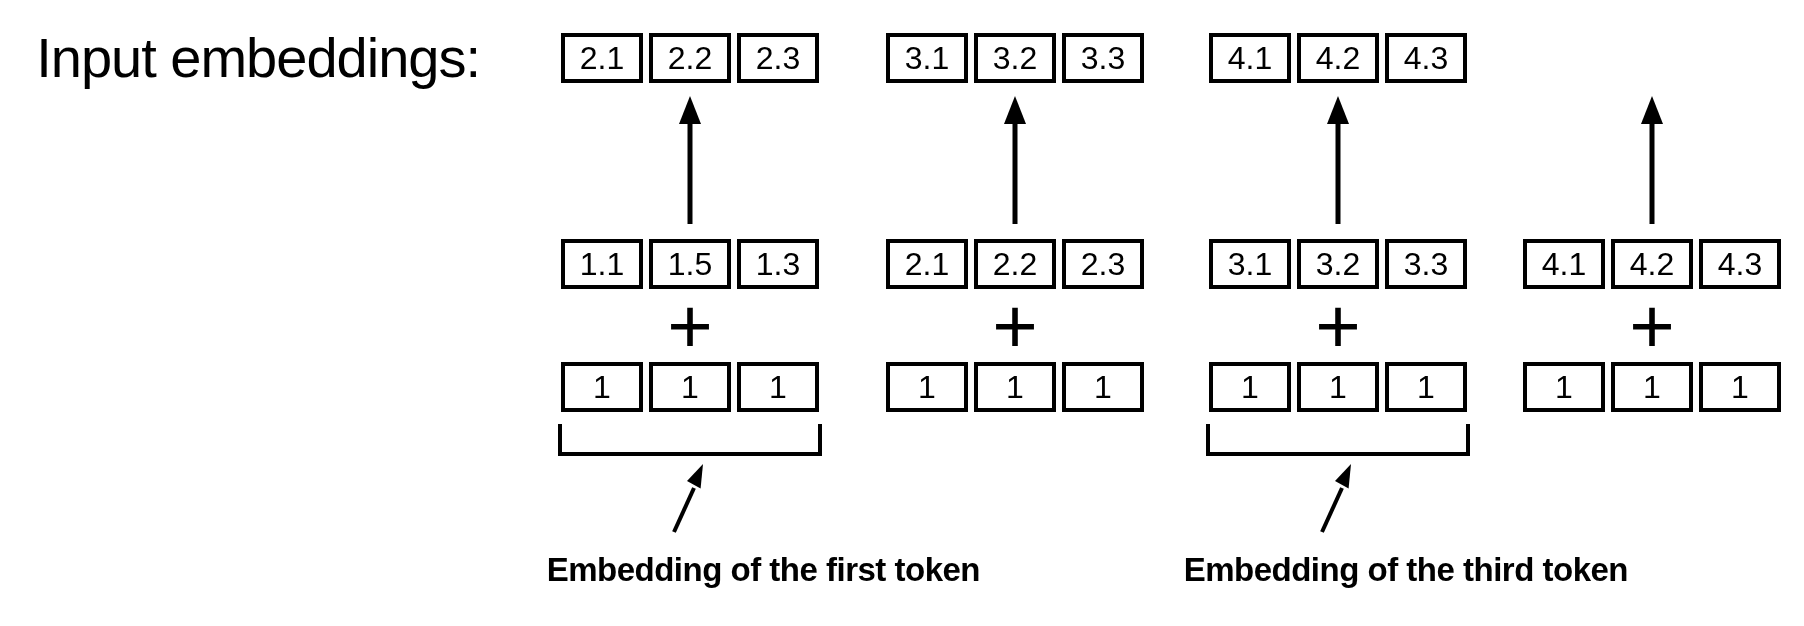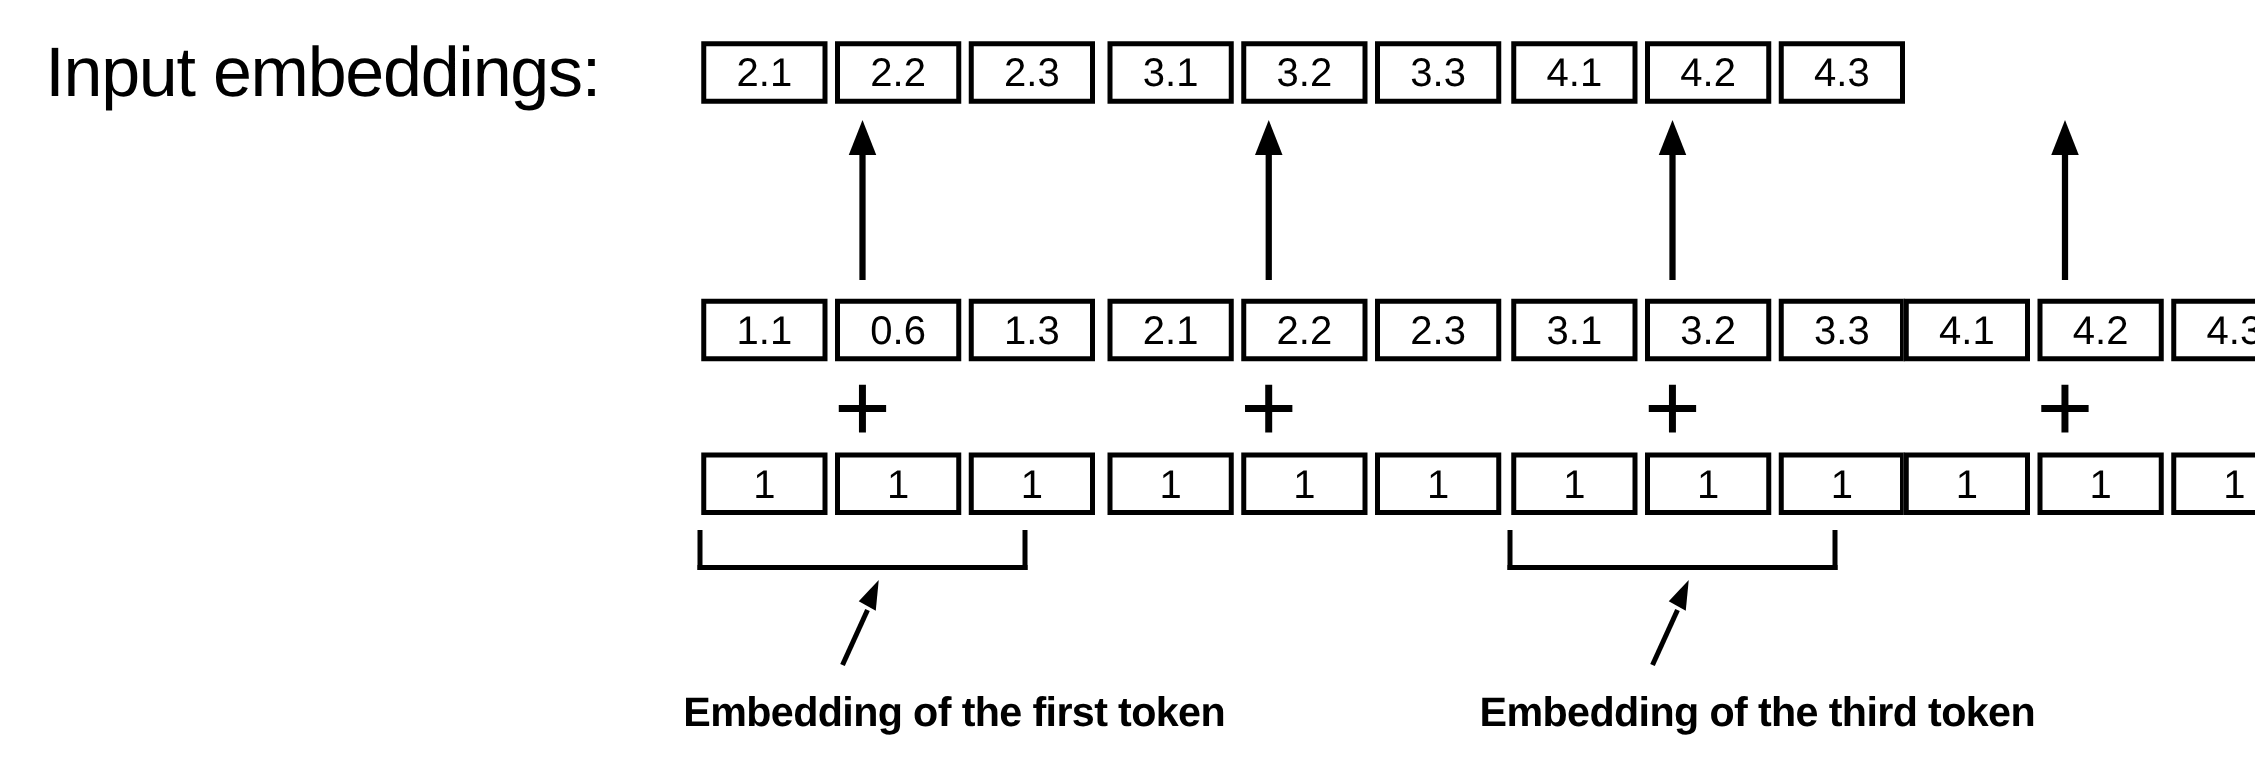--- a/index.html
+++ b/index.html
@@ -16,21 +16,21 @@
     position:absolute;left:0;text-align:right;white-space:nowrap;
     font-size:56px;letter-spacing:-1px;line-height:50px;
   }
   .lbl-in{top:33px;width:480px;}
   .lbl-pos{top:239px;width:500px;}
   .lbl-tok{top:361px;width:517px;}
 
   
   .vec{position:absolute;display:flex;gap:6px;}
   .cell{
-    box-sizing:border-box;width:101px;height:50px;
+    box-sizing:border-box;width:82px;height:50px;
     border:4px solid #000;background:#fff;
     display:flex;align-items:center;justify-content:center;
     font-size:32px;
   }
   .c1{left:561px}.c2{left:886px}.c3{left:1209px}.c4{left:1523px}
   .r-in{top:33px}.r-pos{top:239px}.r-tok{top:362px}
 
   
   .varrow{position:absolute;top:94px;}
   .va1{left:676px}.va2{left:1001px}.va3{left:1324px}.va4{left:1638px}
@@ -97,21 +97,21 @@
     <line x1="14" y1="130" x2="14" y2="24" stroke="#000" stroke-width="5"></line>
     <polygon points="14,2 3,30 25,30" fill="#000"></polygon>
   </svg>
   <svg class="varrow va4" width="28" height="132">
     <line x1="14" y1="130" x2="14" y2="24" stroke="#000" stroke-width="5"></line>
     <polygon points="14,2 3,30 25,30" fill="#000"></polygon>
   </svg>
 
   <div class="vec r-pos c1">
     <div class="cell">1.1</div>
-    <div class="cell">0.6</div>
+    <div class="cell">1.5</div>
     <div class="cell">1.3</div>
   </div>
   <div class="vec r-pos c2">
     <div class="cell">2.1</div>
     <div class="cell">2.2</div>
     <div class="cell">2.3</div>
   </div>
   <div class="vec r-pos c3">
     <div class="cell">3.1</div>
     <div class="cell">3.2</div>

